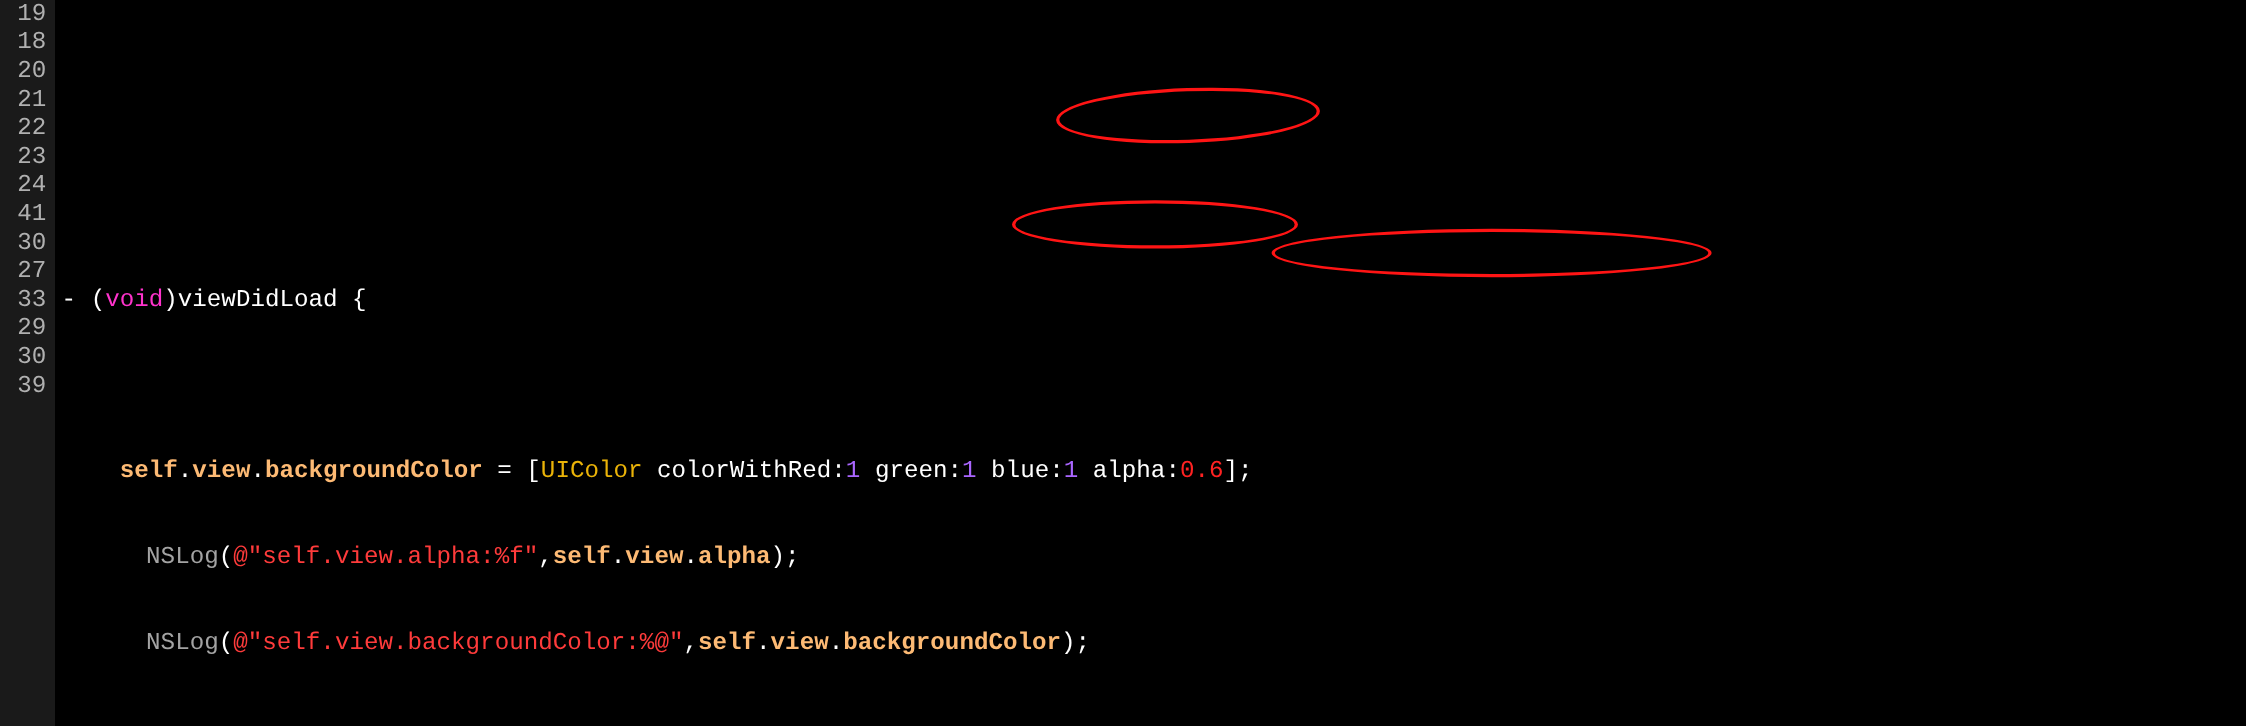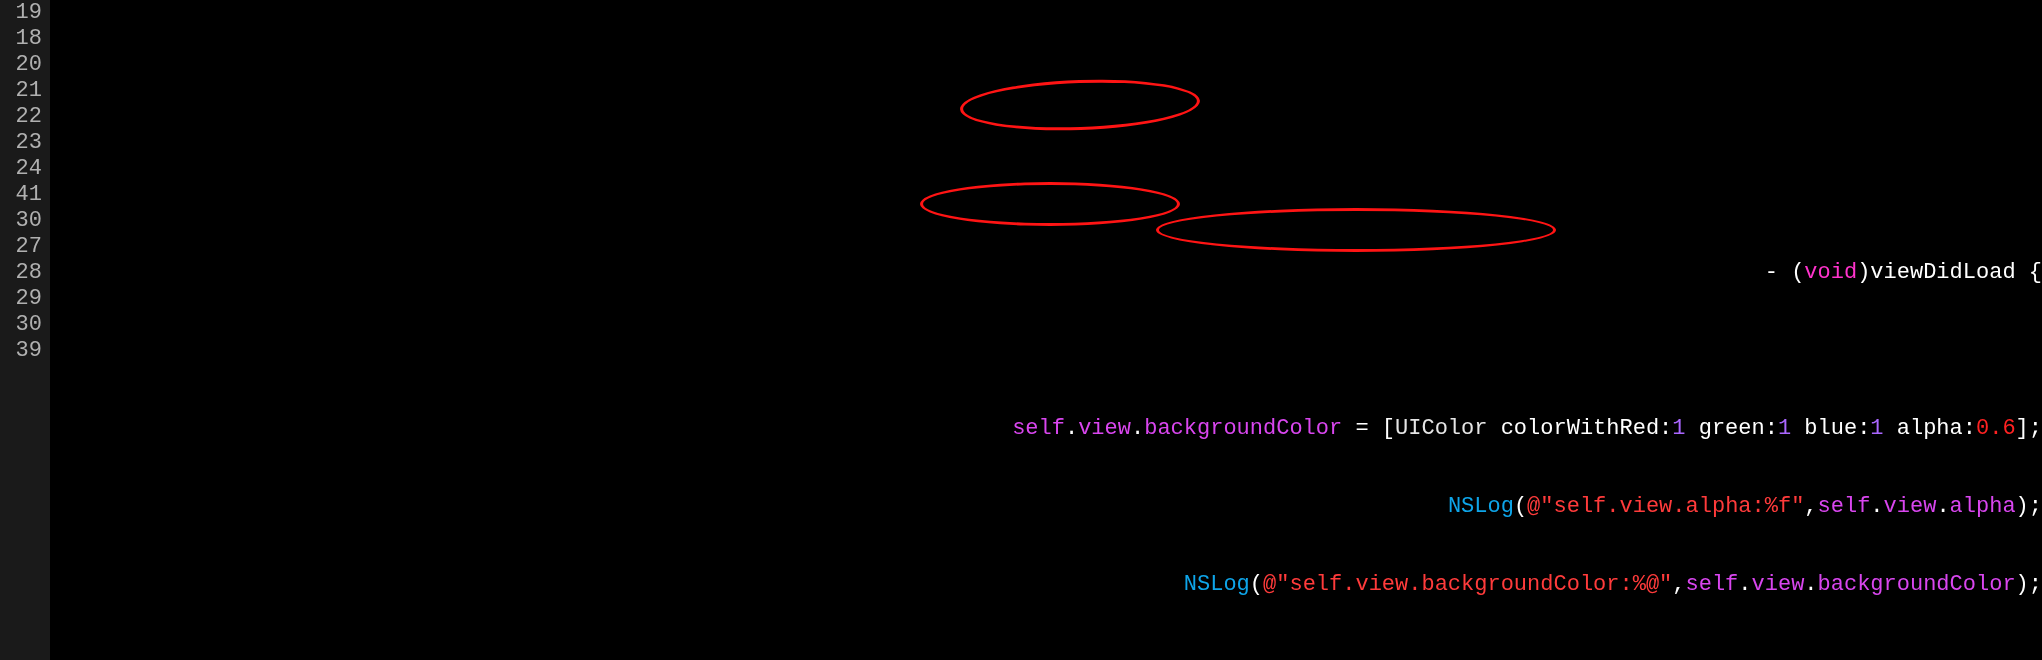--- a/index.html
+++ b/index.html
@@ -1,47 +1,47 @@
 <!DOCTYPE html>
 <html><head>
 <meta charset="utf-8">
 <style>
   * { margin: 0; padding: 0; box-sizing: border-box; }
   html, body { width: 2042px; height: 660px; background: #000; font-family: Menlo, Monaco, "Courier New", monospace; overflow: hidden; }
   .editor { display: flex; background: #000; }
   .gutter { width: 50px; background: #1a1a1a; color: #b0b0b0; text-align: right; padding-right: 8px; font-size: 22px; line-height: 26px; padding-top: 0; }
   .code { flex: 1; background: #000; font-size: 22px; line-height: 26px; white-space: pre; position: relative; padding-left: 6px; }
   .gut-line { height: 26px; }
-  .code-line { height: 26px; text-align: right; }
+  .code-line { height: 26px; }
   .kw-pink { color: #ff33cc; }
   .plain { color: #fff; }
-  .fun-green { color: #0ea5e9; }     
-  .prop-teal { color: #d946ef; }     
-  .class-purple { color: #e5e5e5; }  
+  .fun-green { color: #a3a3a3; margin-left: 24px; }     
+  .prop-teal { color: #fdba74; font-weight: bold; }     
+  .class-purple { color: #eab308; }  
   .str-red { color: #ff3b3b; }       
   .num-purple { color: #aa66ff; }    
   .num-red { color: #ff2222; font-family: Liberation Mono, monospace; } 
   .marker { position: absolute; border: 3px solid #ff1414; border-radius: 50%; pointer-events: none; }
 </style>
 </head>
 <body>
 
 <div class="editor">
   <div class="gutter">
     <div class="gut-line">19</div>
     <div class="gut-line">18</div>
     <div class="gut-line">20</div>
     <div class="gut-line">21</div>
     <div class="gut-line">22</div>
     <div class="gut-line">23</div>
     <div class="gut-line">24</div>
     <div class="gut-line">41</div>
     <div class="gut-line">30</div>
     <div class="gut-line">27</div>
-    <div class="gut-line">28</div>
+    <div class="gut-line">33</div>
     <div class="gut-line">29</div>
     <div class="gut-line">30</div>
     <div class="gut-line">39</div>
   </div>
   <div class="code">
     
     <div class="marker" style="left:910px; top:80px; width:240px; height:50px; transform:rotate(-2deg);"></div>
     <div class="marker" style="left:870px; top:182px; width:260px; height:44px;"></div>
     <div class="marker" style="left:1106px; top:208px; width:400px; height:44px;"></div>
 

